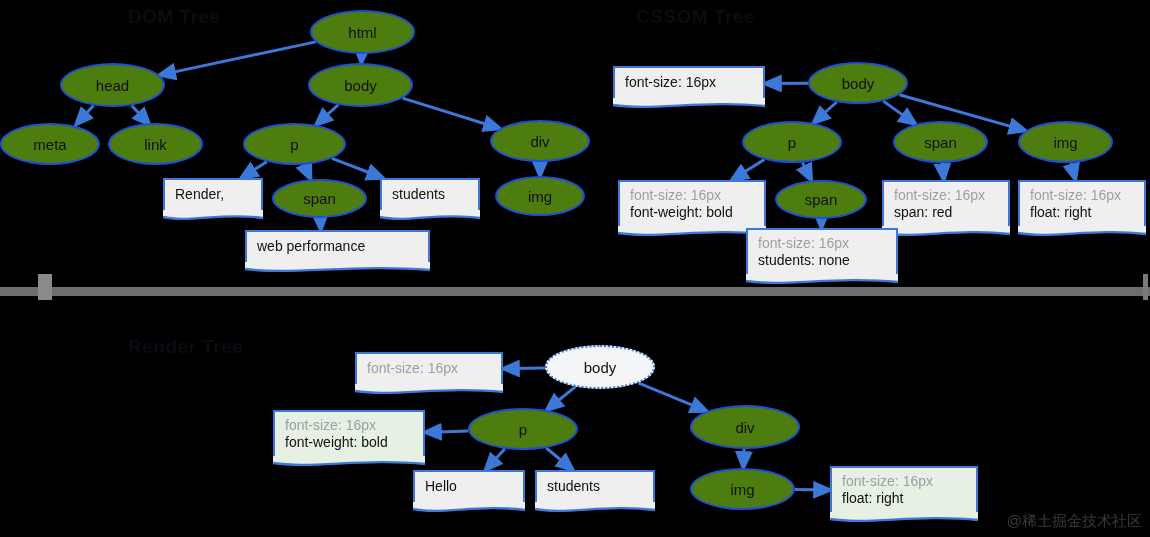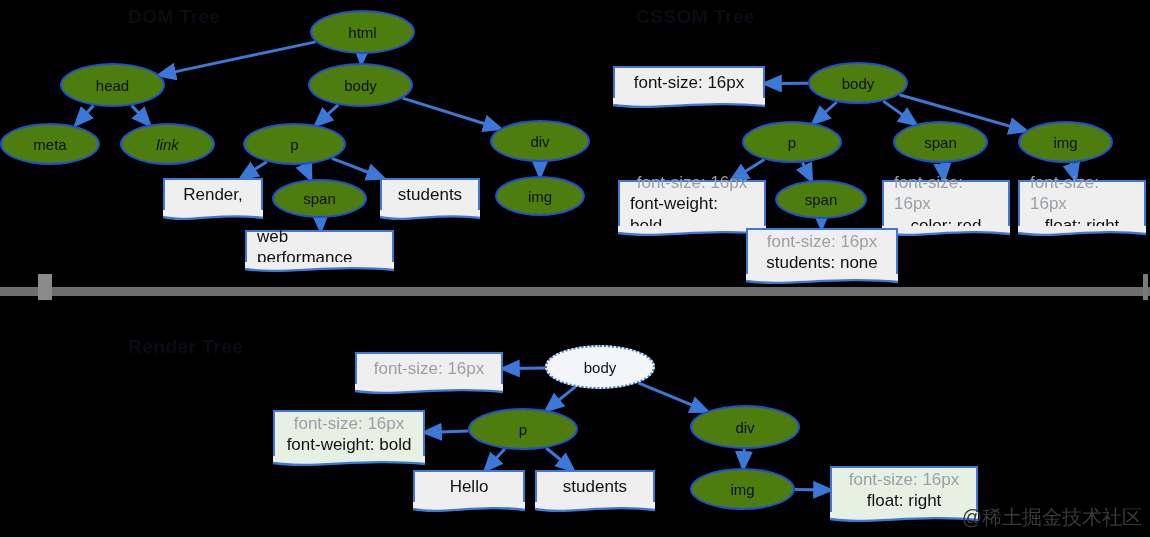--- a/index.html
+++ b/index.html
@@ -11,43 +11,43 @@
   
   .node{position:absolute;display:flex;align-items:center;justify-content:center;
         box-sizing:border-box;z-index:3;}
   .ellipse{background:#4d7c0f;border:2px solid #1d4ed8;border-radius:50%;
            color:#111;font-size:15px;}
   .ellipse.dashed{background:#F4F5F7;border:2px dotted #3C78D8;}
 
   
   .note{position:absolute;box-sizing:border-box;z-index:3;
         background:#EFEFEF;border:2px solid #3C78D8;color:#111;
-        display:flex;flex-direction:column;align-items:center;justify-content:center;
-        font-size:17px;line-height:1.25;padding:4px 10px 6px 10px;}
+        display:flex;flex-direction:column;justify-content:center;
+        font-size:14px;line-height:1.25;padding:4px 10px 6px 10px;}
   .note.green{background:#E7F1E3;}
   .note .muted{color:#9AA0A6;}
   .note .strong{color:#111;}
   
   .note .skirt{position:absolute;left:-2px;right:-2px;bottom:-11px;height:13px;
                overflow:hidden;pointer-events:none;}
   .note .skirt svg{display:block;width:100%;height:13px;}
 
   
   #separator{position:absolute;left:0;top:287px;width:1150px;height:9px;
              background:#6E6E6E;z-index:2;}
   #separator .cap{position:absolute;top:-13px;width:14px;height:26px;background:#8A8A8A;}
   #separator .cap.l{left:38px;}
   #separator .cap.r{right:2px;background:#7a7a7a;width:5px;}
 
   
   .sec-title{position:absolute;z-index:4;color:#0b0b14;font-size:19px;
              font-weight:bold;letter-spacing:.5px;white-space:nowrap;}
 
   #watermark{position:absolute;right:8px;bottom:6px;z-index:6;
-             color:#3a3a3a;font-size:20px;white-space:nowrap;}
+             color:#3a3a3a;font-size:15px;white-space:nowrap;}
 </style>
 </head>
 <body>
 
 <div id="stage">
   <svg id="wires" viewBox="0 0 1150 537" preserveAspectRatio="none">
     <defs>
       <marker id="arrow" markerWidth="7" markerHeight="7" refX="5.6" refY="3" orient="auto" markerUnits="strokeWidth">
         <path d="M0,0 L7,3 L0,6 z" fill="#3C78D8"></path>
       </marker>
@@ -99,21 +99,21 @@
       </div>
       <div class="node ellipse" style="left: 60px; top: 63px; width: 105px; height: 44px;">
         <span>head</span>
       </div>
       <div class="node ellipse" style="left: 308px; top: 63px; width: 105px; height: 44px;">
         <span>body</span>
       </div>
       <div class="node ellipse" style="left: 0; top: 123px; width: 100px; height: 42px;">
         <span>meta</span>
       </div>
-      <div class="node ellipse" style="left: 120px; top: 123px; width: 95px; height: 42px; font-style: italic;">
+      <div class="node ellipse" style="left: 108px; top: 123px; width: 95px; height: 42px;">
         <span>link</span>
       </div>
       <div class="node ellipse" style="left: 243px; top: 123px; width: 103px; height: 42px;">
         <span>p</span>
       </div>
       <div class="node ellipse" style="left: 490px; top: 120px; width: 100px; height: 42px;">
         <span>div</span>
       </div>
       <div class="node ellipse" style="left: 272px; top: 179px; width: 95px; height: 39px;">
         <span>span</span>
@@ -132,21 +132,21 @@
       </div>
       <div class="note" style="left: 380px; top: 178px; width: 100px; height: 36px;">
         <div class="strong">students</div>
         <span class="skirt">
           <svg viewBox="0 0 100 13" preserveAspectRatio="none">
             <path d="M0,0 L0,7 C25,13 60,2 100,8 L100,0 Z" fill="#EFEFEF"></path>
             <path d="M0,7 C25,13 60,2 100,8" fill="none" stroke="#3C78D8" stroke-width="2.4"></path>
           </svg>
         </span>
       </div>
-      <div class="note" style="left: 245px; top: 230px; width: 149px; height: 36px;">
+      <div class="note" style="left: 245px; top: 230px; width: 185px; height: 36px;">
         <div class="strong">web performance</div>
         <span class="skirt">
           <svg viewBox="0 0 100 13" preserveAspectRatio="none">
             <path d="M0,0 L0,7 C25,13 60,2 100,8 L100,0 Z" fill="#EFEFEF"></path>
             <path d="M0,7 C25,13 60,2 100,8" fill="none" stroke="#3C78D8" stroke-width="2.4"></path>
           </svg>
         </span>
       </div>
       <div class="node ellipse" style="left: 808px; top: 62px; width: 100px; height: 42px;">
         <span>body</span>
@@ -177,21 +177,21 @@
         <div class="strong">font-weight: bold</div>
         <span class="skirt">
           <svg viewBox="0 0 100 13" preserveAspectRatio="none">
             <path d="M0,0 L0,7 C25,13 60,2 100,8 L100,0 Z" fill="#EFEFEF"></path>
             <path d="M0,7 C25,13 60,2 100,8" fill="none" stroke="#3C78D8" stroke-width="2.4"></path>
           </svg>
         </span>
       </div>
       <div class="note" style="left: 882px; top: 180px; width: 128px; height: 50px;">
         <div class="muted">font-size: 16px</div>
-        <div class="strong">color: red</div>
+        <div class="strong">span: red</div>
         <span class="skirt">
           <svg viewBox="0 0 100 13" preserveAspectRatio="none">
             <path d="M0,0 L0,7 C25,13 60,2 100,8 L100,0 Z" fill="#EFEFEF"></path>
             <path d="M0,7 C25,13 60,2 100,8" fill="none" stroke="#3C78D8" stroke-width="2.4"></path>
           </svg>
         </span>
       </div>
       <div class="note" style="left: 1018px; top: 180px; width: 128px; height: 50px;">
         <div class="muted">font-size: 16px</div>
         <div class="strong">float: right</div>

